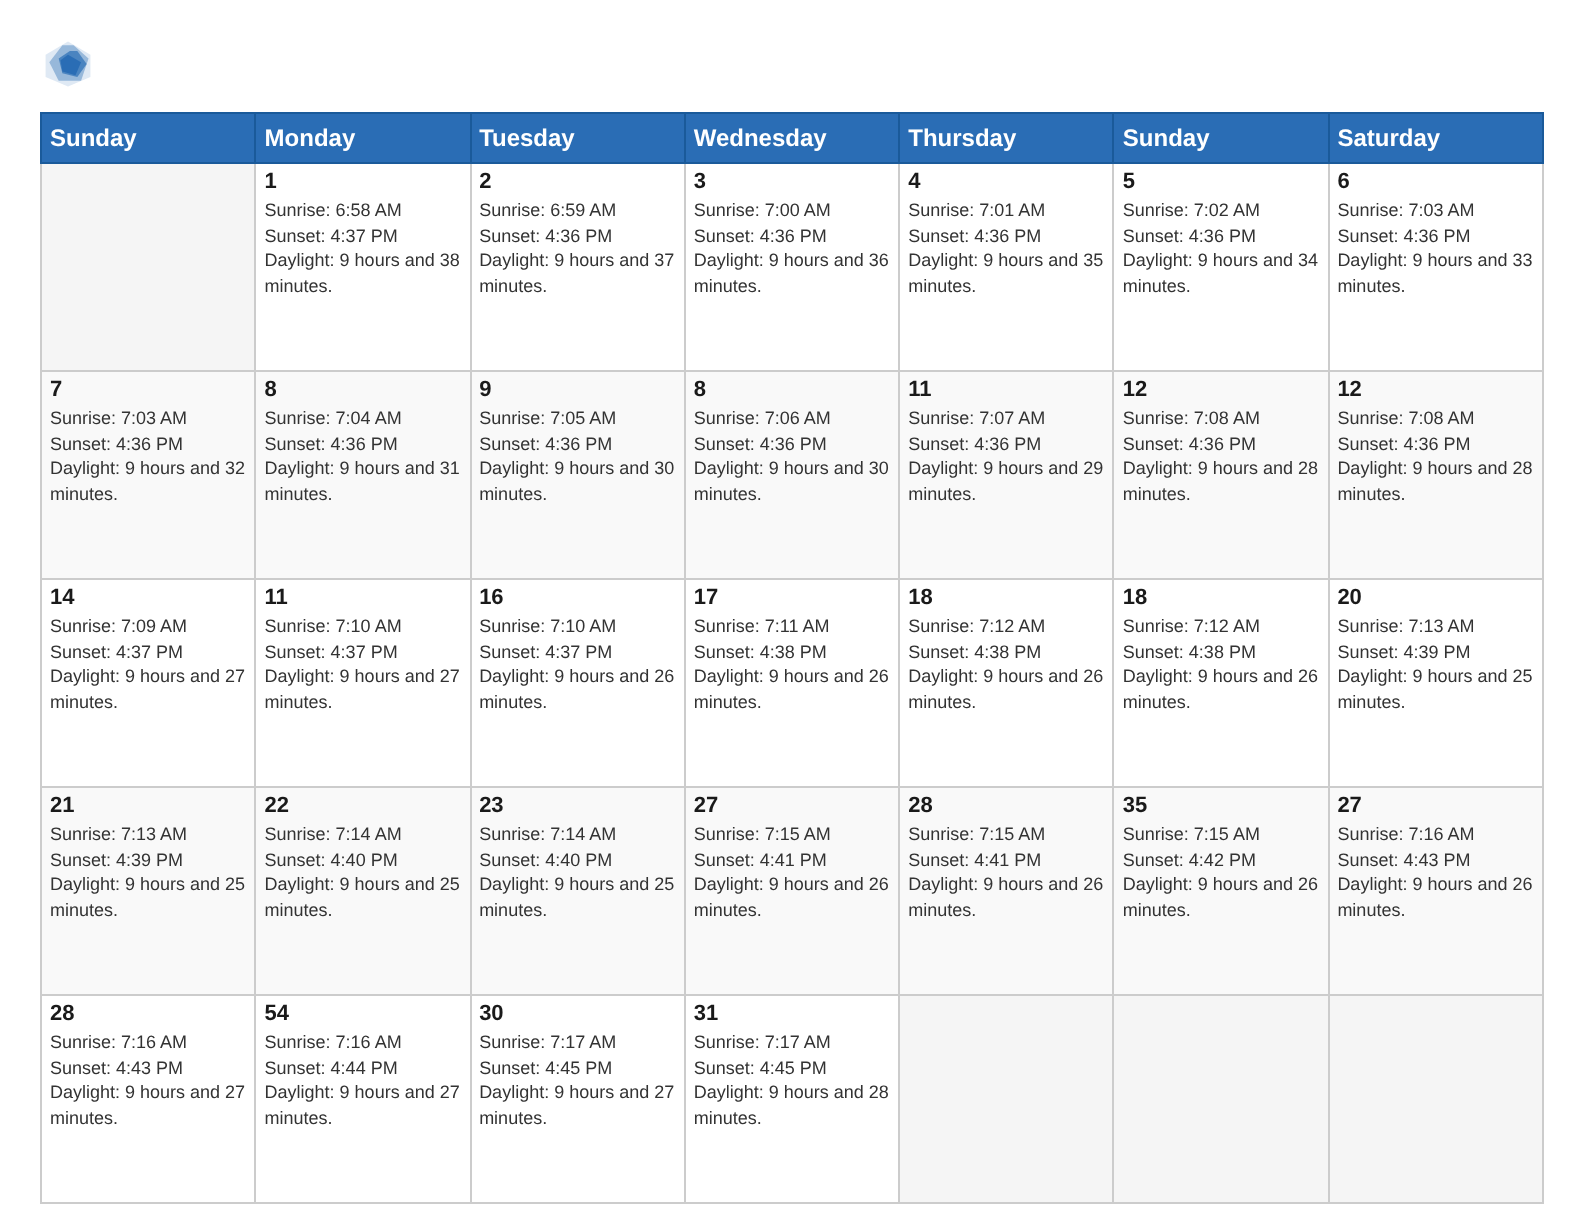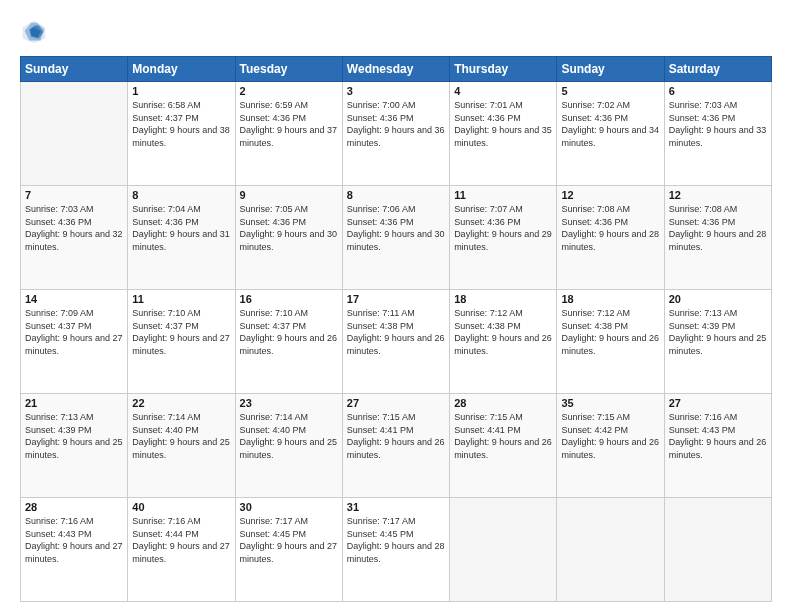--- a/index.html
+++ b/index.html
@@ -250,21 +250,21 @@
             <div class="day-number">27</div>
             <div class="day-info">Sunrise: 7:16 AM<br>Sunset: 4:43 PM<br>Daylight: 9 hours and 26 minutes.</div>
           </td>
         </tr>
         <tr>
           <td>
             <div class="day-number">28</div>
             <div class="day-info">Sunrise: 7:16 AM<br>Sunset: 4:43 PM<br>Daylight: 9 hours and 27 minutes.</div>
           </td>
           <td>
-            <div class="day-number">40</div>
+            <div class="day-number">54</div>
             <div class="day-info">Sunrise: 7:16 AM<br>Sunset: 4:44 PM<br>Daylight: 9 hours and 27 minutes.</div>
           </td>
           <td>
             <div class="day-number">30</div>
             <div class="day-info">Sunrise: 7:17 AM<br>Sunset: 4:45 PM<br>Daylight: 9 hours and 27 minutes.</div>
           </td>
           <td>
             <div class="day-number">31</div>
             <div class="day-info">Sunrise: 7:17 AM<br>Sunset: 4:45 PM<br>Daylight: 9 hours and 28 minutes.</div>
           </td>

